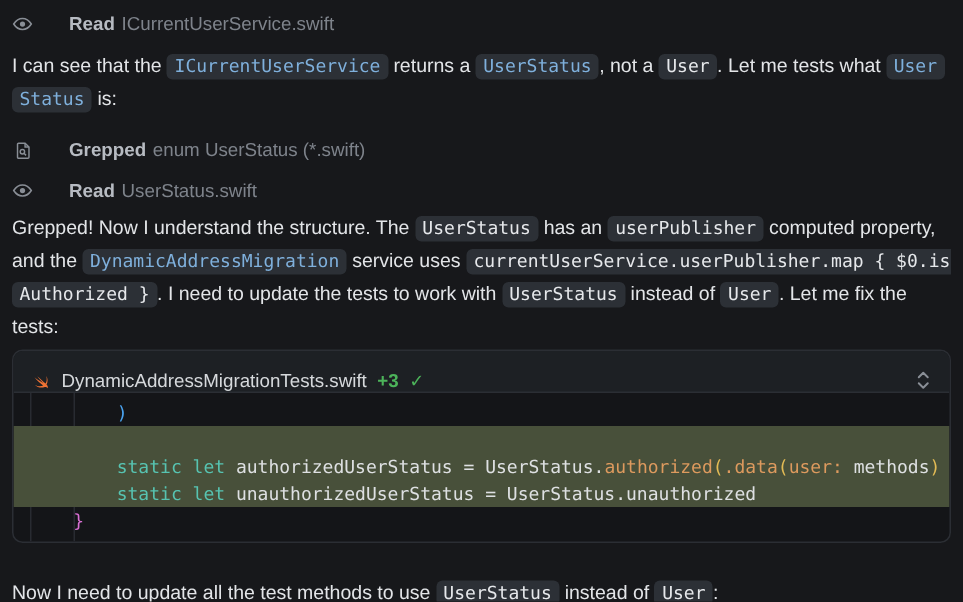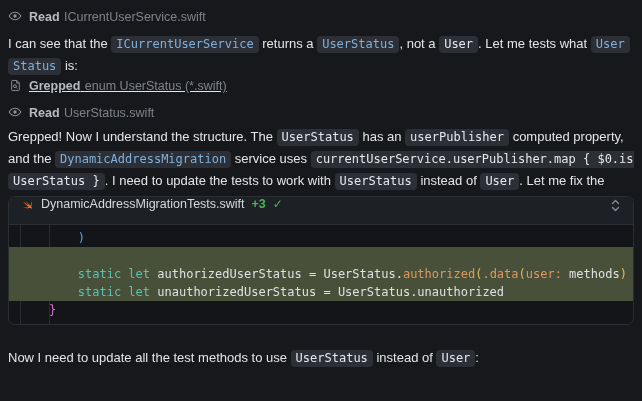--- a/index.html
+++ b/index.html
@@ -5,25 +5,25 @@
   * { margin:0; padding:0; box-sizing:border-box; }
   html,body { width:642px; height:401px; overflow:hidden; }
   body {
     background: var(--bg);
     font-family: "Liberation Sans", sans-serif;
     color: var(--text);
   }
   .page { padding: 8px 8px 0 8px; width:642px; height:401px; }
 
   
-  .tool-row { display:flex; align-items:center; height:16px; gap:7px; cursor:pointer; }
+  .tool-row { display:flex; align-items:center; height:16px; gap:24px; cursor:pointer; }
   .tool-row .ticon { width:14px; height:14px; display:inline-flex; align-items:center; justify-content:center; flex:0 0 auto; }
   .tlabel { font-size:12.5px; font-weight:700; color: var(--muted-strong); }
   .tdetail { font-size:12.5px; color: var(--muted); }
-  .mt9 { margin-top:9px; } .mt15 { margin-top:0;text-decoration:underline; } .mt11 { margin-top:11px; }
+  .mt9 { margin-top:9px; } .mt15 { margin-top:15px; } .mt11 { margin-top:11px; }
   .mt6 { margin-top:6px; } .mt4 { margin-top:4px; } .mt13 { margin-top:22px; }
 
   
   .para { width:626px; overflow:hidden; }
   .pline { height:22px; line-height:22px; white-space:pre; font-size:13px; color:var(--text); overflow:hidden; }
   .chip {
     font-family:"DejaVu Sans Mono", monospace;
     font-size:12px;
     background: var(--chip-bg);
     color: var(--chip-text);
@@ -37,21 +37,21 @@
     width:626px;
     border:1px solid var(--border);
     border-radius:7px;
     overflow:hidden;
     background: var(--code-bg);
   }
   .code-header {
     height:28px;
     background: var(--code-header-bg);
     border-bottom:1px solid var(--border);
-    display:flex; align-items:flex-start;
+    display:flex; align-items:flex-end;
     padding:0 11px; gap:7px;
     cursor:pointer;
   }
   .swift-ico { width:14px; height:14px; display:inline-flex; flex:0 0 auto; }
   .fname { font-size:12.5px; color: var(--header-text); }
   .plus-badge { font-size:12.5px; font-weight:600; color: var(--diff-green); }
   .check { font-size:12px; color: var(--diff-green); }
   .hspacer { flex:1; }
   .unfold { width:12px; height:16px; display:inline-flex; align-items:center; }
 
@@ -115,21 +115,22 @@
         <path d="M8 3.8C4.7 3.8 2.2 6.6 1.3 8 2.2 9.4 4.7 12.2 8 12.2s5.8-2.8 6.7-4.2C13.8 6.6 11.3 3.8 8 3.8z" fill="none" stroke="var(--icon-gray)" stroke-width="1.2"></path>
         <circle cx="8" cy="8" r="2" fill="var(--icon-gray)"></circle>
       </svg>
     </span>
     <span><span class="tlabel">Read</span> <span class="tdetail">UserStatus.swift</span></span>
   </div>
 
   <div class="para mt6">
       <div class="pline"><span>Grepped! Now I understand the structure. The </span><span class="chip">UserStatus</span><span> has an </span><span class="chip">userPublisher</span><span> computed property,</span></div>
       <div class="pline"><span>and the </span><span class="chip chip-blue">DynamicAddressMigration</span><span> service uses </span><span class="chip">currentUserService.userPublisher.map { $0.is</span></div>
-      <div class="pline"><span class="chip">UserStatus }</span><span>. I need to update the tests to work with </span><span class="chip">UserStatus</span><span> instead of </span><span class="chip">User</span><span>. Let me fix the</span></div>
+      <div class="pline"><span class="chip">Authorized }</span><span>. I need to update the tests to work with </span><span class="chip">UserStatus</span><span> instead of </span><span class="chip">User</span><span>. Let me fix the</span></div>
+      <div class="pline"><span>tests:</span></div>
     </div>
 
   <div class="code-block mt4">
     <div class="code-header">
       <span class="swift-ico">
         <svg width="14" height="14" viewBox="0 0 16 16">
           <path d="M12.6 10.9c1.2-2.1 1-4.7-.2-6.7.8 2.7.1 4.8-.5 5.7C10 8.3 7.6 6 5.6 4.3c1.5 2 3.4 4.1 4.9 5.5C8.3 8.6 5.5 6.9 3.4 5.2c2.3 3 5 5.2 6.6 6.2-1.5.8-3.9.9-6.3-.4 1.7 1.6 4.6 2.5 7.1 1.7 1-.3 2-.1 2.6.8.4-.8.2-1.8-.8-2.6z" fill="var(--swift-orange)"></path>
         </svg>
       </span>
       <span class="fname">DynamicAddressMigrationTests.swift</span>

